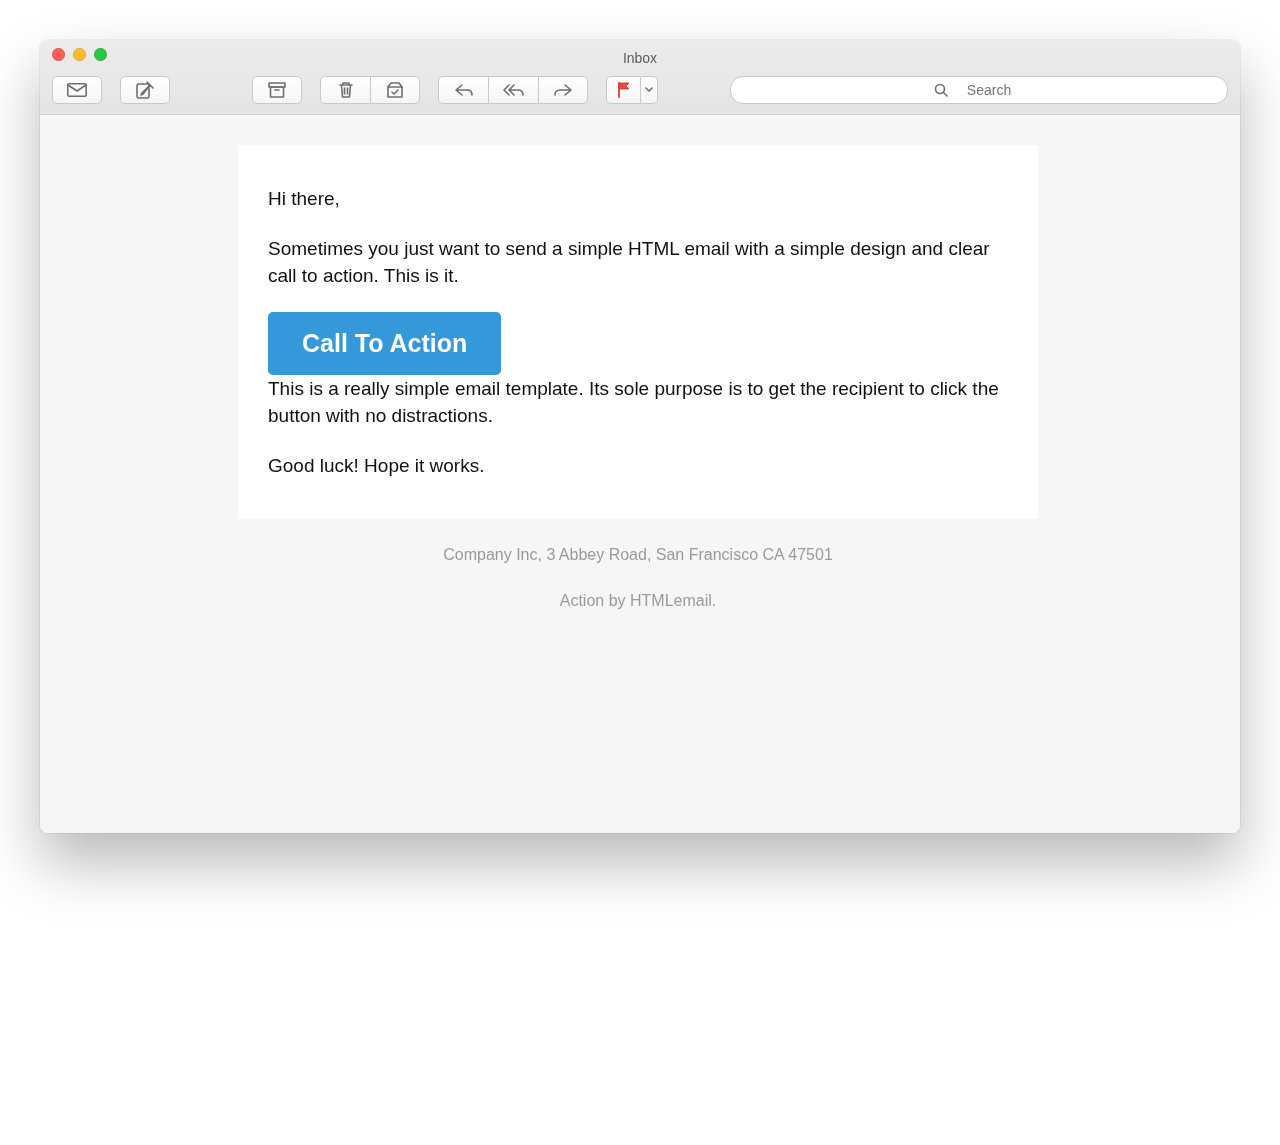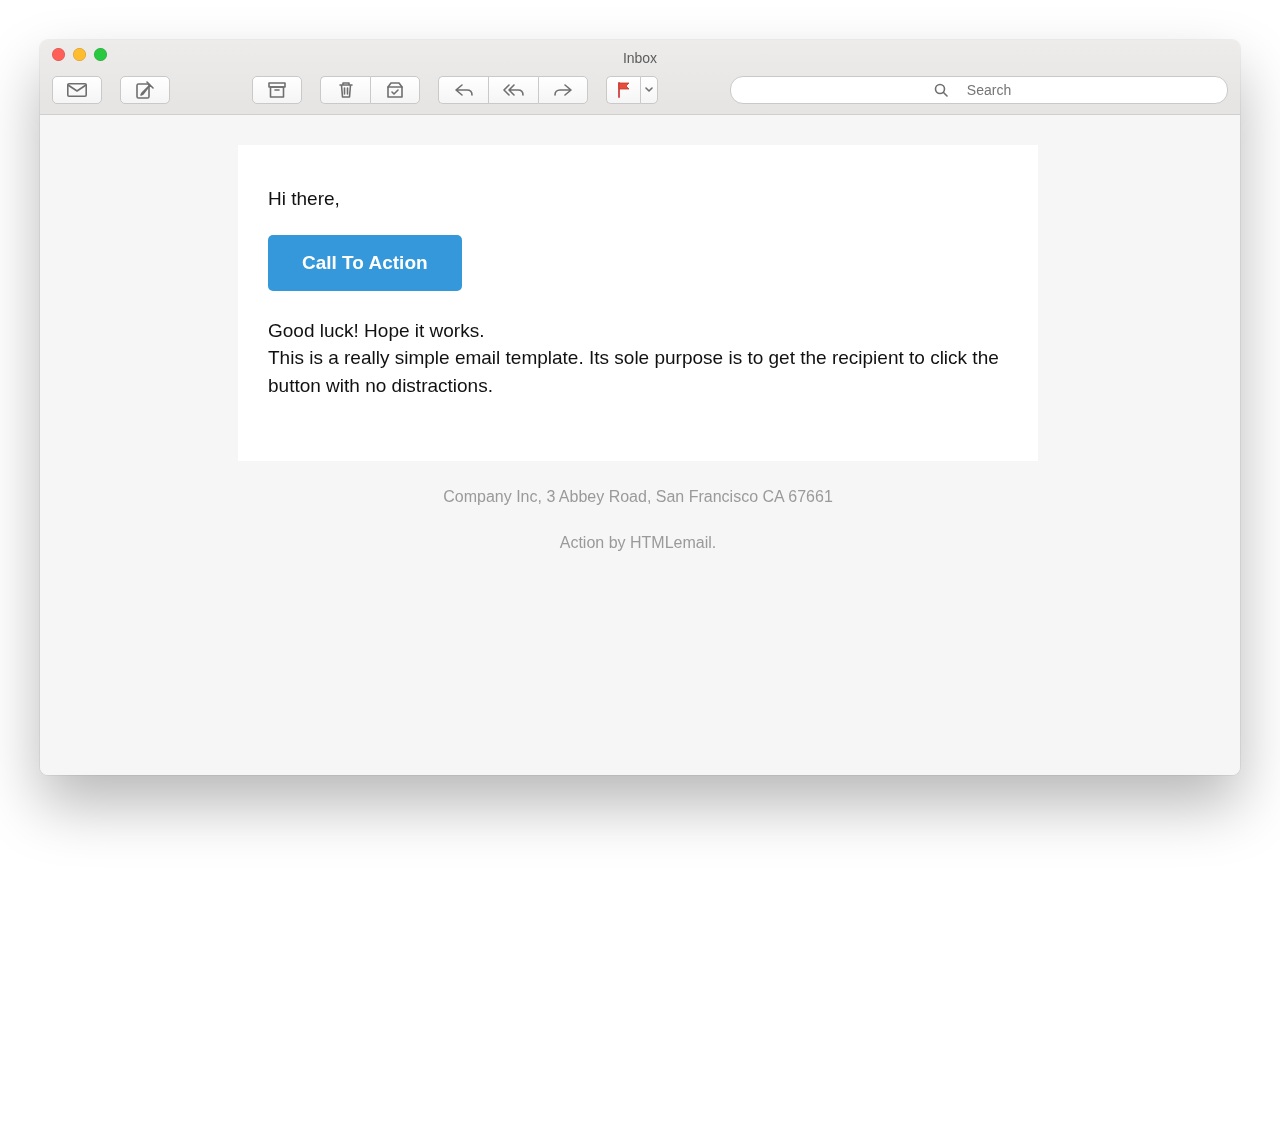--- a/index.html
+++ b/index.html
@@ -115,25 +115,24 @@
     font-size: 19px;
     line-height: 1.45;
     color: #111;
     margin-bottom: 22px;
   }
   .cta-btn {
     display: inline-block;
     background: #3498db;
     color: #ffffff;
     font-weight: 700;
-    font-size: 19px;
+    font-size: 25px;
     padding: 17px 34px;
     border-radius: 5px;
     border: none;
-    margin-bottom: 26px;
     cursor: pointer;
   }
   .footer {
     text-align: center;
     color: #9a9a9a;
     font-size: 16px;
     padding: 24px 0 0 0;
     line-height: 1.5;
   }
   .footer a {
@@ -272,25 +271,26 @@
         </div>
       </div>
 
     </div>
   </div>
 
   <div class="content-area">
 
     <div class="email-card">
       <p>Hi there,</p>
+      <p>Sometimes you just want to send a simple HTML email with a simple design and clear call to action. This is it.</p>
       <button class="cta-btn">Call To Action</button>
+      <p>This is a really simple email template. Its sole purpose is to get the recipient to click the button with no distractions.</p>
       <p style="margin-bottom:0">Good luck! Hope it works.</p>
-      <p>This is a really simple email template. Its sole purpose is to get the recipient to click the button with no distractions.</p>
     </div>
 
     <div class="footer">
-      <div>Company Inc, 3 Abbey Road, San Francisco CA 67661</div>
+      <div>Company Inc, 3 Abbey Road, San Francisco CA 47501</div>
       <div class="powered">Action by HTMLemail.</div>
     </div>
 
   </div>
 
 </div>
 
 </body></html>

